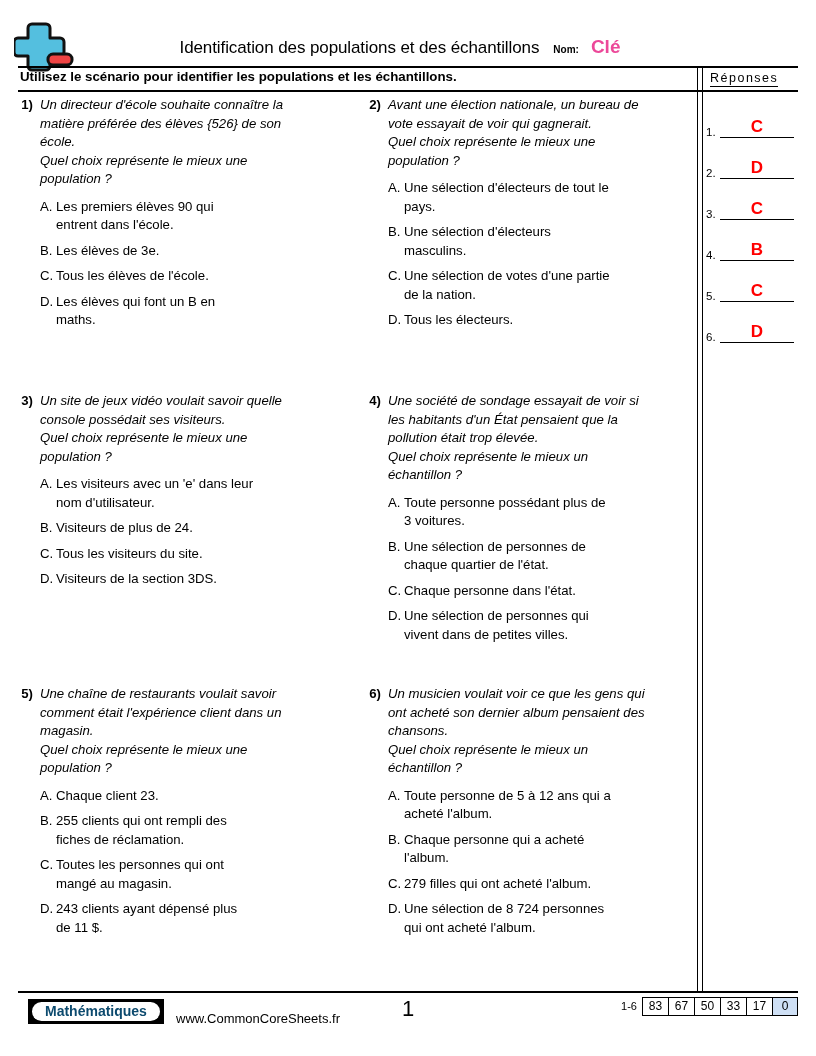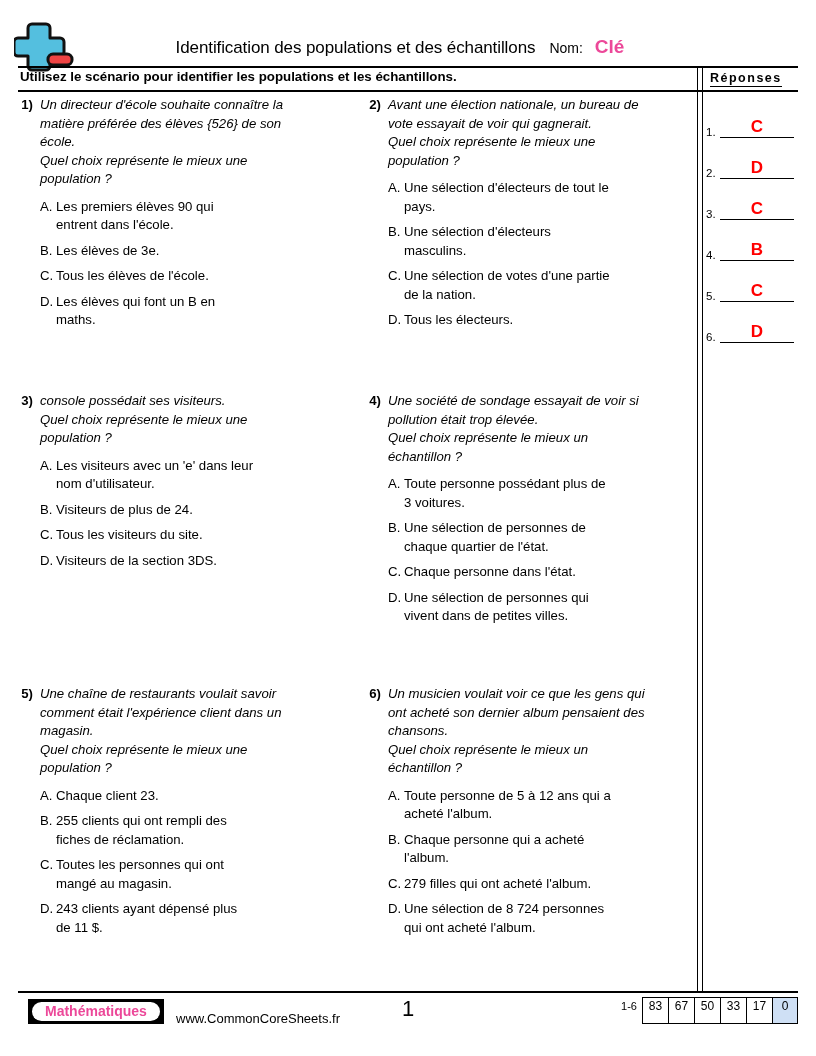--- a/index.html
+++ b/index.html
@@ -36,22 +36,22 @@
     display: flex;
     align-items: baseline;
     justify-content: center;
   }
   #doc-title {
     font-size: 17px;
     letter-spacing: -0.1px;
     white-space: nowrap;
   }
   #name-label {
-    font-size: 14px;
-    font-weight: 400;
+    font-size: 10px;
+    font-weight: 700;
     margin-left: 14px;
     white-space: nowrap;
   }
   #name-value {
     font-size: 19px;
     font-weight: bold;
     color: #ec4899;
     margin-left: 12px;
     white-space: nowrap;
   }
@@ -153,21 +153,21 @@
   .choice-text .line { white-space: nowrap; }
 
   
   #answers {
     position: absolute;
     left: 706px; top: 68px;
     width: 96px;
   }
   #answers-head {
     font-size: 12.5px;
-    font-weight: bold;
+    font-weight: normal;
     letter-spacing: 1.5px;
     border-bottom: 1.5px solid #000;
     display: inline-block;
     padding-bottom: 1px;
     margin-left: 4px;
   }
   .ans-item {
     position: absolute;
     left: 0;
     width: 92px;
@@ -206,21 +206,21 @@
   }
   #badge {
     position: absolute;
     left: 28px; top: 999px;
     background: #000000;
     padding: 3px 4px;
     display: inline-block;
   }
   #badge-pill {
     background: #ffffff;
-    color: #ec4899;
+    color: #0c4a6e;
     border-radius: 11px;
     font-size: 14px;
     font-weight: bold;
     padding: 1px 13px 2px 13px;
     white-space: nowrap;
   }
   #site-url {
     position: absolute;
     left: 176px; top: 1011px;
     font-size: 13px;
@@ -231,21 +231,21 @@
     left: 0; top: 996px;
     width: 816px;
     text-align: center;
     font-size: 22px;
   }
   #score-strip {
     position: absolute;
     right: 18px; top: 997px;
     display: flex;
     align-items: stretch;
-    height: 27px;
+    height: 19px;
   }
   #score-range {
     font-size: 11px;
     line-height: 19px;
     padding-right: 5px;
     white-space: nowrap;
   }
   .score-box {
     width: 26px;
     border: 1px solid #000;
@@ -371,20 +371,21 @@
             </div>
           </div>
         </div>
       </div>
     </div>
     <div class="qrow" style="top: 296px;">
       <div class="qcell left">
         <div class="qnum">3)</div>
         <div class="qbody">
           <div class="stem">
+            <div class="line">Un site de jeux vidéo voulait savoir quelle</div>
             <div class="line">console possédait ses visiteurs.</div>
             <div class="line">Quel choix représente le mieux une</div>
             <div class="line">population ?</div>
           </div>
           <div class="choices">
             <div class="choice">
               <div class="choice-letter">A.</div>
               <div class="choice-text">
                 <div class="line">Les visiteurs avec un 'e' dans leur</div>
                 <div class="line">nom d'utilisateur.</div>
@@ -409,20 +410,21 @@
               </div>
             </div>
           </div>
         </div>
       </div>
       <div class="qcell right">
         <div class="qnum">4)</div>
         <div class="qbody">
           <div class="stem">
             <div class="line">Une société de sondage essayait de voir si</div>
+            <div class="line">les habitants d'un État pensaient que la</div>
             <div class="line">pollution était trop élevée.</div>
             <div class="line">Quel choix représente le mieux un</div>
             <div class="line">échantillon ?</div>
           </div>
           <div class="choices">
             <div class="choice">
               <div class="choice-letter">A.</div>
               <div class="choice-text">
                 <div class="line">Toute personne possédant plus de</div>
                 <div class="line">3 voitures.</div>

